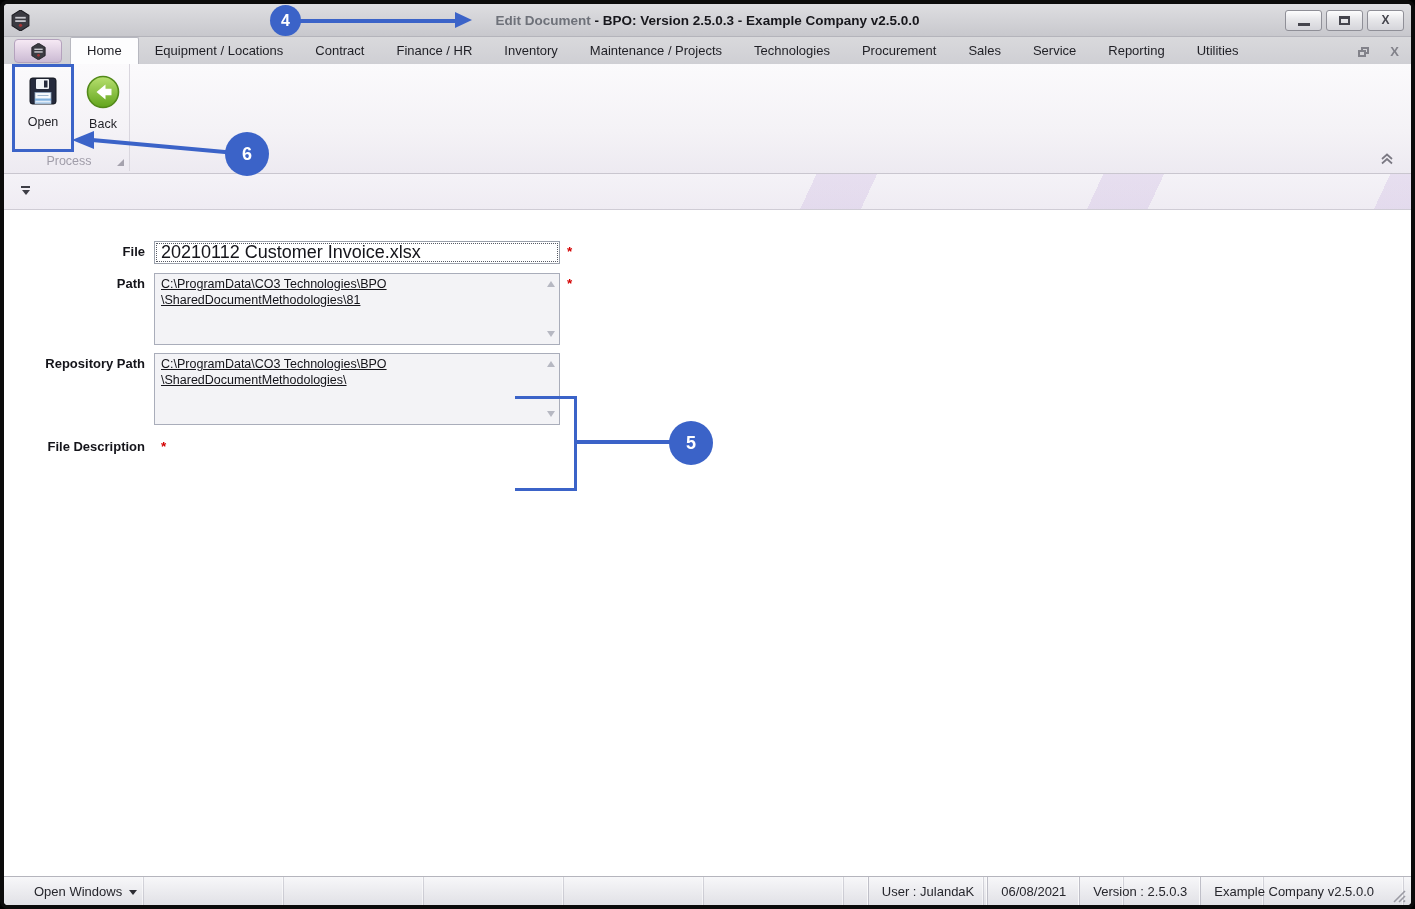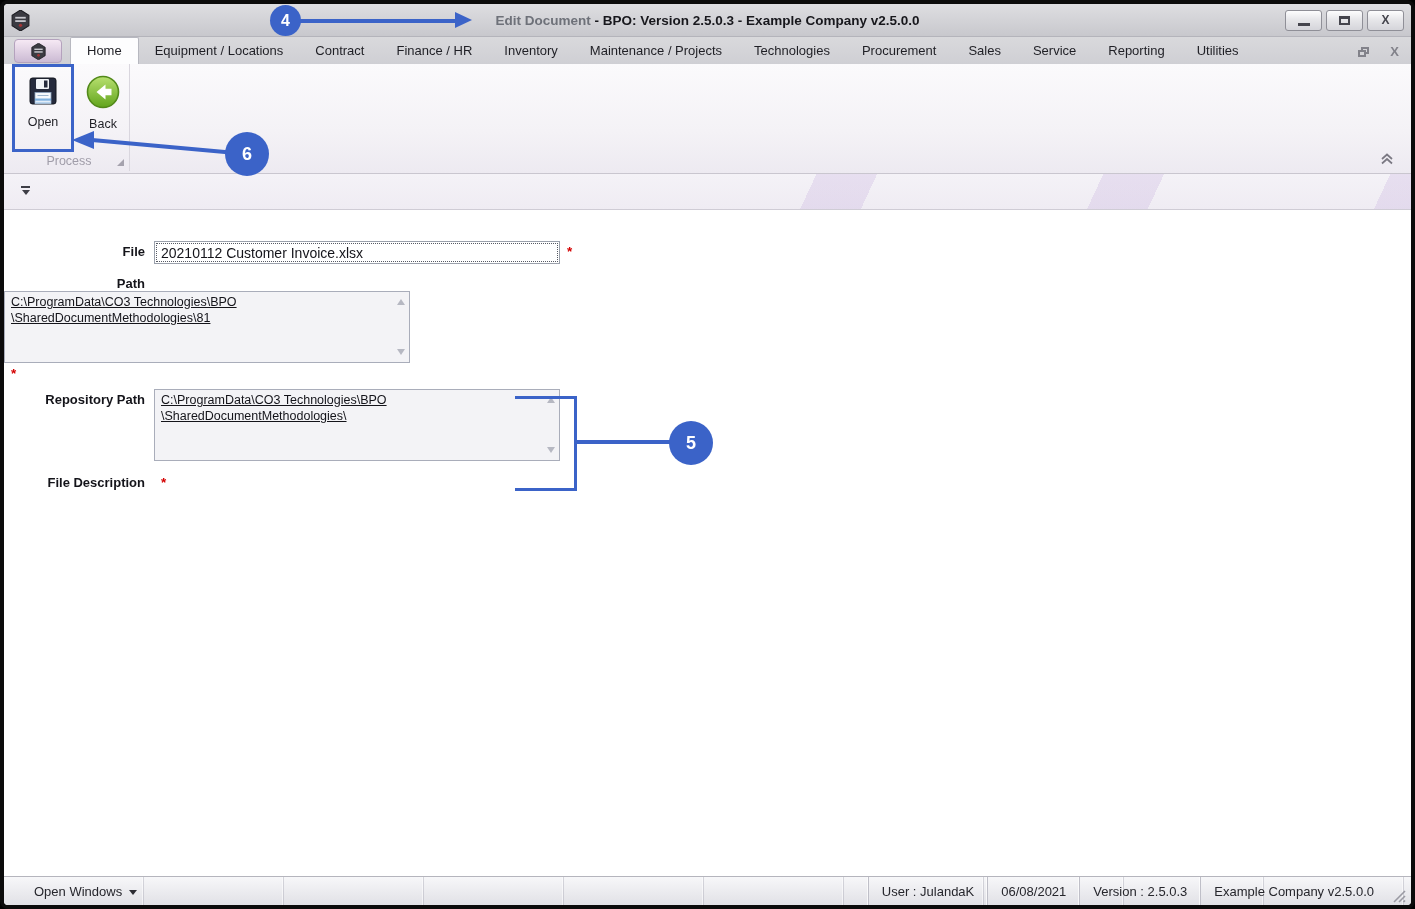--- a/index.html
+++ b/index.html
@@ -51,28 +51,28 @@
      repeating-linear-gradient(115deg,transparent 0 150px,rgba(197,173,221,.28) 150px 205px,transparent 205px 260px);}
   .pin-icon{position:absolute;left:16px;top:12px;width:11px;height:11px;z-index:2;}
   .pin-icon .bar{width:9px;height:2px;background:#3e3e46;margin:0 auto;}
   .pin-icon .tri{width:0;height:0;margin:2px auto 0;border-left:4px solid transparent;border-right:4px solid transparent;border-top:5px solid #3e3e46;}
 
   
   .form-area{flex:1;background:#fff;position:relative;padding-top:31px;}
   .frow{display:flex;align-items:flex-start;}
   .frow .flabel{width:150px;text-align:right;padding-right:9px;font-weight:bold;font-size:13px;color:#14141a;padding-top:3px;white-space:nowrap;}
   .ctrl{width:406px;position:relative;}
-  .file-input{width:406px;height:23px;border:1px solid #9aa0ab;outline:1.5px dotted #565a63;outline-offset:-3px;padding:2px 6px;font-size:14px;font-family:"Liberation Sans",sans-serif;color:#14141a;background:#fff;}
+  .file-input{width:406px;height:23px;border:1px solid #9aa0ab;outline:1.5px dotted #565a63;outline-offset:-3px;padding:2px 6px;font-size:18px;font-family:"Liberation Sans",sans-serif;color:#14141a;background:#fff;}
   .ta{width:406px;border:1px solid #a9adba;background:#f3f3f6;padding:3px 22px 3px 6px;font-size:12.5px;line-height:15.5px;color:#14141a;white-space:pre-wrap;overflow:hidden;}
   .ta.h56{height:72px;text-decoration:underline;} .ta.h81{height:81px;background:#fff;border-color:#9aa2bb;}
   .sarr{position:absolute;right:5px;width:0;height:0;border-left:4.5px solid transparent;border-right:4.5px solid transparent;}
   .sarr.up{top:8px;border-bottom:6px solid #b6b8c2;}
   .sarr.dn{bottom:8px;border-top:6px solid #b6b8c2;}
   .req{margin-left:7px;color:#d40000;font-weight:bold;font-size:13.5px;padding-top:3px;}
-  .mb9{margin-bottom:9px;} .mb8{margin-bottom:8px;flex-direction:column;} .mb11{margin-bottom:11px;}
+  .mb9{margin-bottom:9px;} .mb8{margin-bottom:8px;} .mb11{margin-bottom:11px;}
 
   
   .statusbar{flex:0 0 29px;background:linear-gradient(#f7f7f9,#e1e1e6);border-top:1px solid #b5b5bd;display:flex;align-items:flex-start;font-size:13px;color:#26262c;position:relative;padding-left:16px;}
   .statusbar::before{content:"";position:absolute;inset:0;background:repeating-linear-gradient(90deg,transparent 0 138px,rgba(255,255,255,.55) 138px 139px,rgba(170,170,182,.45) 139px 140px);pointer-events:none;}
   .open-windows{display:flex;align-items:center;gap:7px;padding:0 14px;height:100%;position:relative;z-index:1;}
   .ow-caret{width:0;height:0;border-left:4px solid transparent;border-right:4px solid transparent;border-top:5px solid #2c2c33;margin-top:2px;}
   .sb-right{margin-left:auto;display:flex;align-items:center;height:100%;position:relative;z-index:1;}
   .sb-seg{display:flex;align-items:center;height:100%;padding:0 13px;border-left:1px solid #bfbfc8;box-shadow:-1px 0 0 rgba(255,255,255,.7);white-space:nowrap;}
   .grip{width:15px;height:15px;margin:8px 5px 0 4px;}
 

